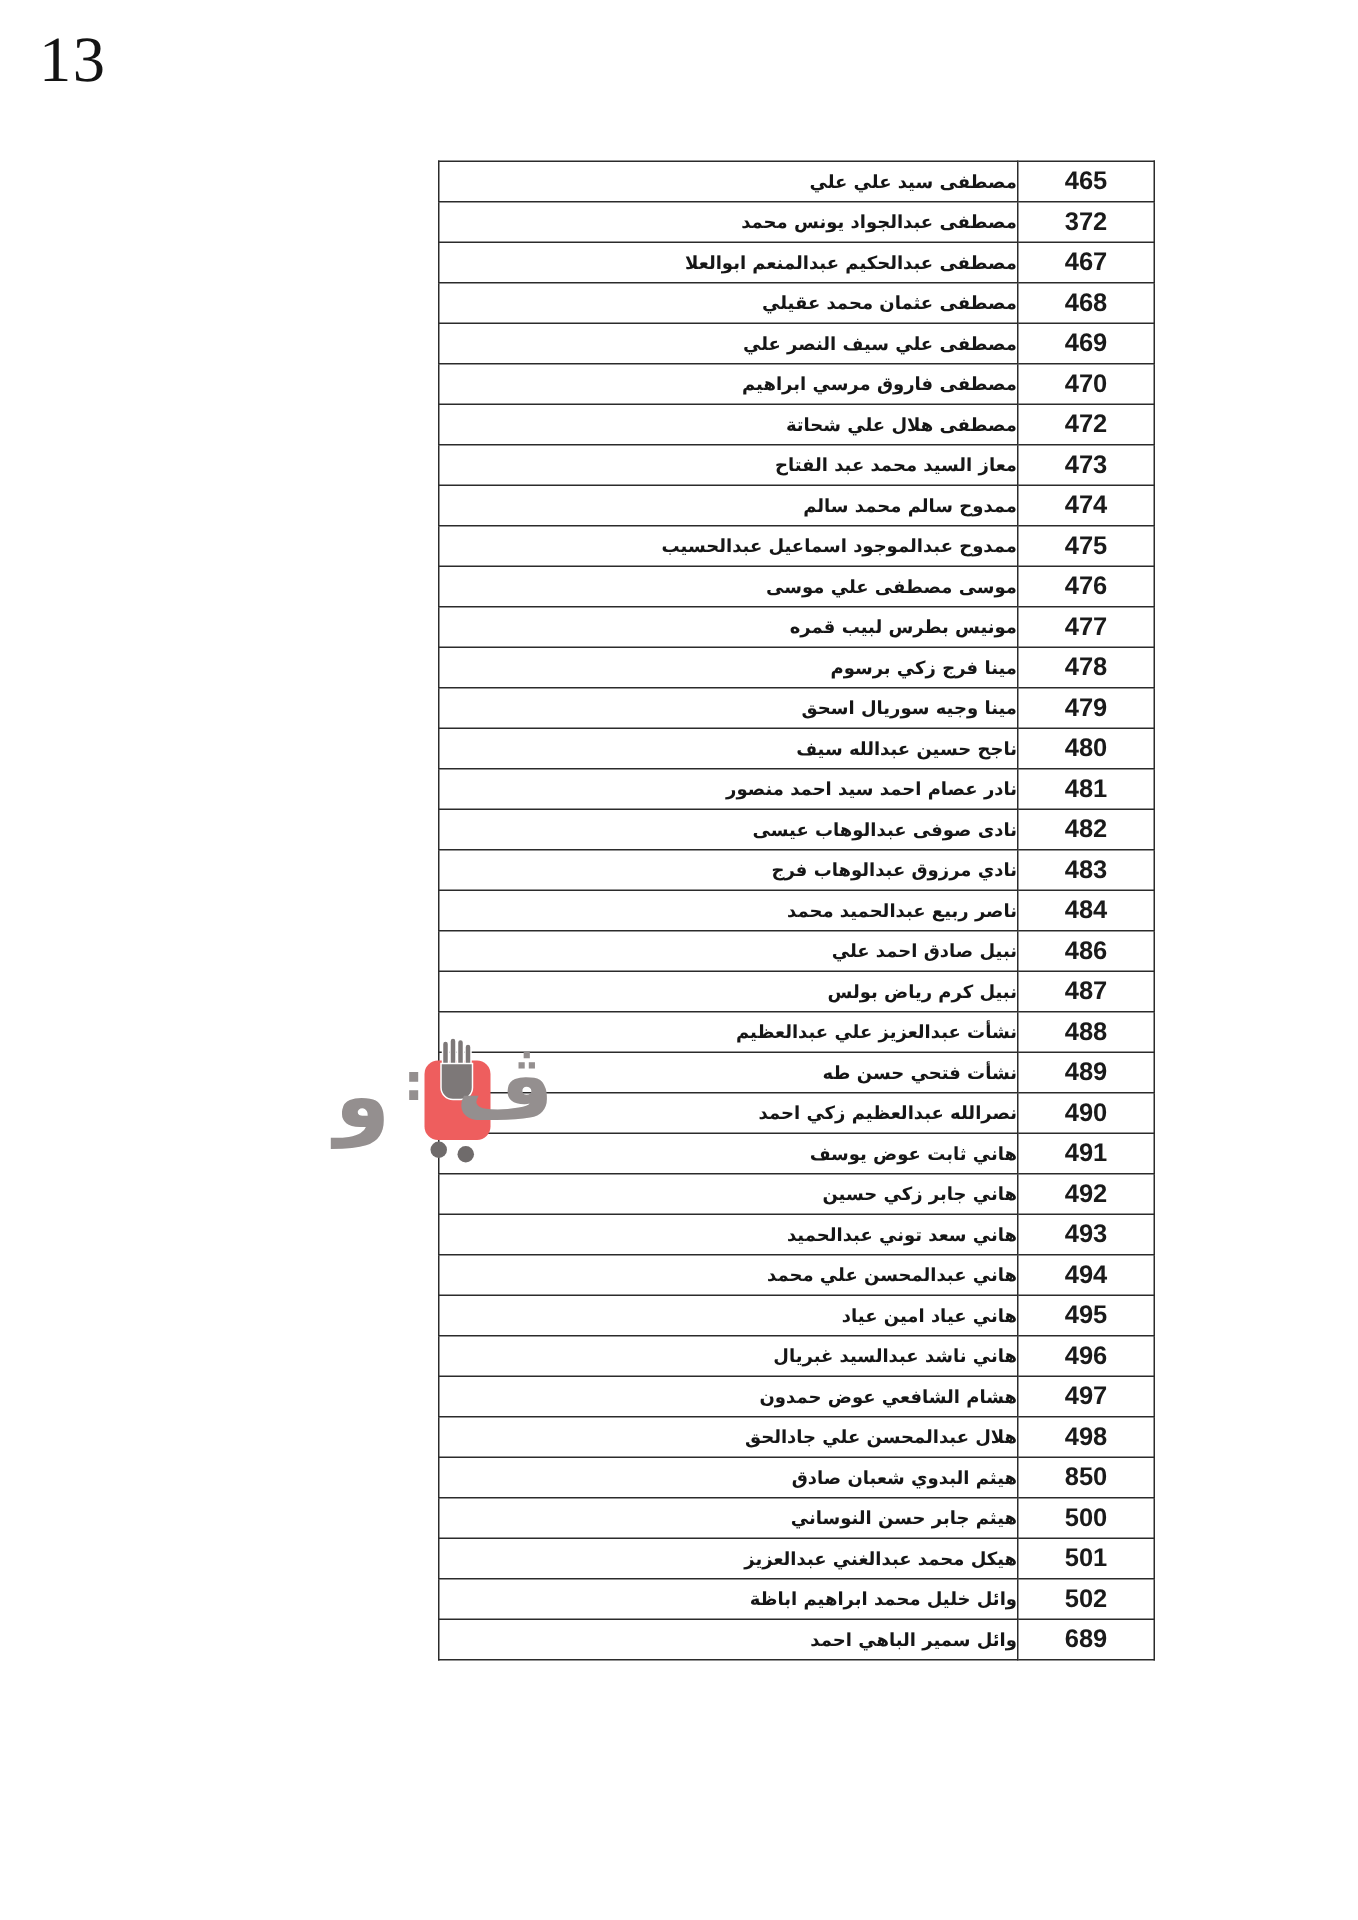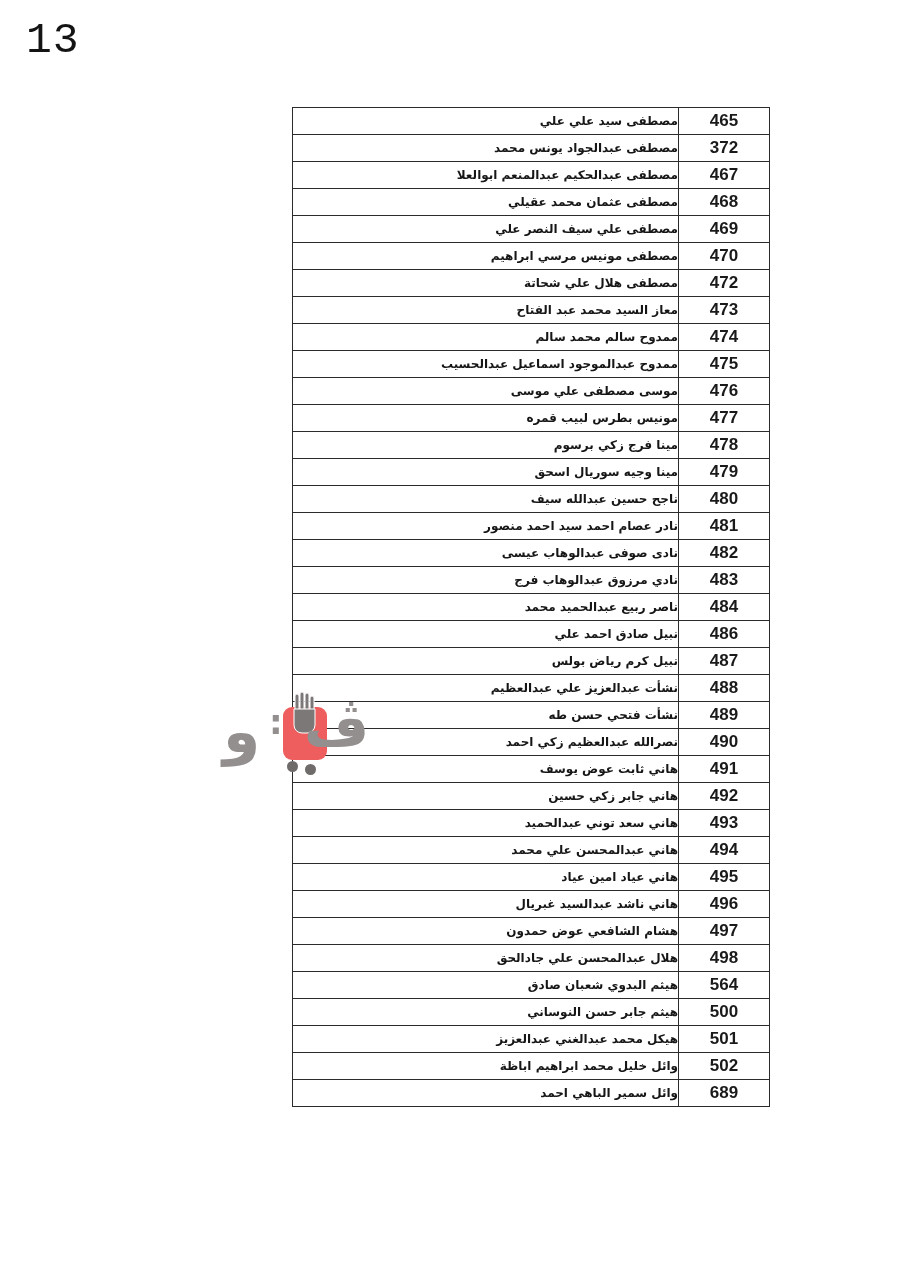--- a/index.html
+++ b/index.html
@@ -16,21 +16,21 @@
     width: 905px;
     height: 1280px;
     background: #ffffff;
   }
   .page-number {
     position: absolute;
     left: 26px;
     top: 16px;
     font-size: 43px;
     color: #141414;
-    font-family: Liberation Mono, monospace;
+    font-family: Liberation Serif, serif;
     letter-spacing: 1px;
   }
   table.names-table {
     position: absolute;
     left: 292px;
     top: 107px;
     width: 478px;
     border-collapse: collapse;
     table-layout: fixed;
   }
@@ -147,21 +147,21 @@
         </tr>
         <tr>
           <td class="name-cell">مصطفى عثمان محمد عقيلي</td>
           <td class="num-cell">468</td>
         </tr>
         <tr>
           <td class="name-cell">مصطفى علي سيف النصر علي</td>
           <td class="num-cell">469</td>
         </tr>
         <tr>
-          <td class="name-cell">مصطفى مونيس مرسي ابراهيم</td>
+          <td class="name-cell">مصطفى فاروق مرسي ابراهيم</td>
           <td class="num-cell">470</td>
         </tr>
         <tr>
           <td class="name-cell">مصطفى هلال علي شحاتة</td>
           <td class="num-cell">472</td>
         </tr>
         <tr>
           <td class="name-cell">معاز السيد محمد عبد الفتاح</td>
           <td class="num-cell">473</td>
         </tr>
@@ -256,21 +256,21 @@
         <tr>
           <td class="name-cell">هشام الشافعي عوض حمدون</td>
           <td class="num-cell">497</td>
         </tr>
         <tr>
           <td class="name-cell">هلال عبدالمحسن علي جادالحق</td>
           <td class="num-cell">498</td>
         </tr>
         <tr>
           <td class="name-cell">هيثم البدوي شعبان صادق</td>
-          <td class="num-cell">564</td>
+          <td class="num-cell">850</td>
         </tr>
         <tr>
           <td class="name-cell">هيثم جابر حسن النوساني</td>
           <td class="num-cell">500</td>
         </tr>
         <tr>
           <td class="name-cell">هيكل محمد عبدالغني عبدالعزيز</td>
           <td class="num-cell">501</td>
         </tr>
         <tr>

